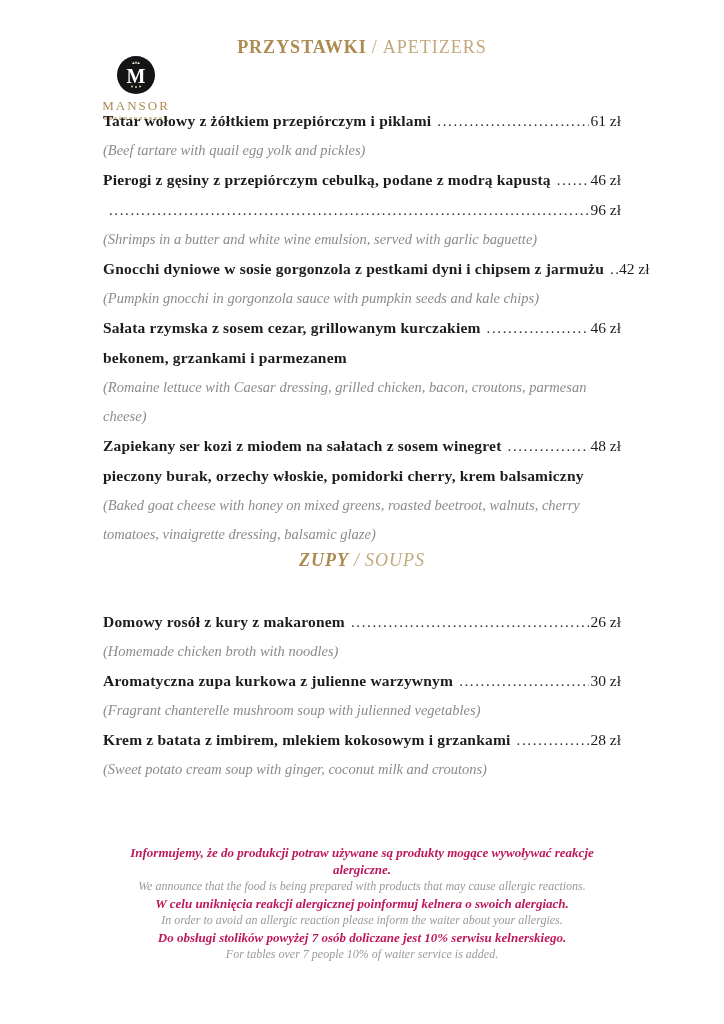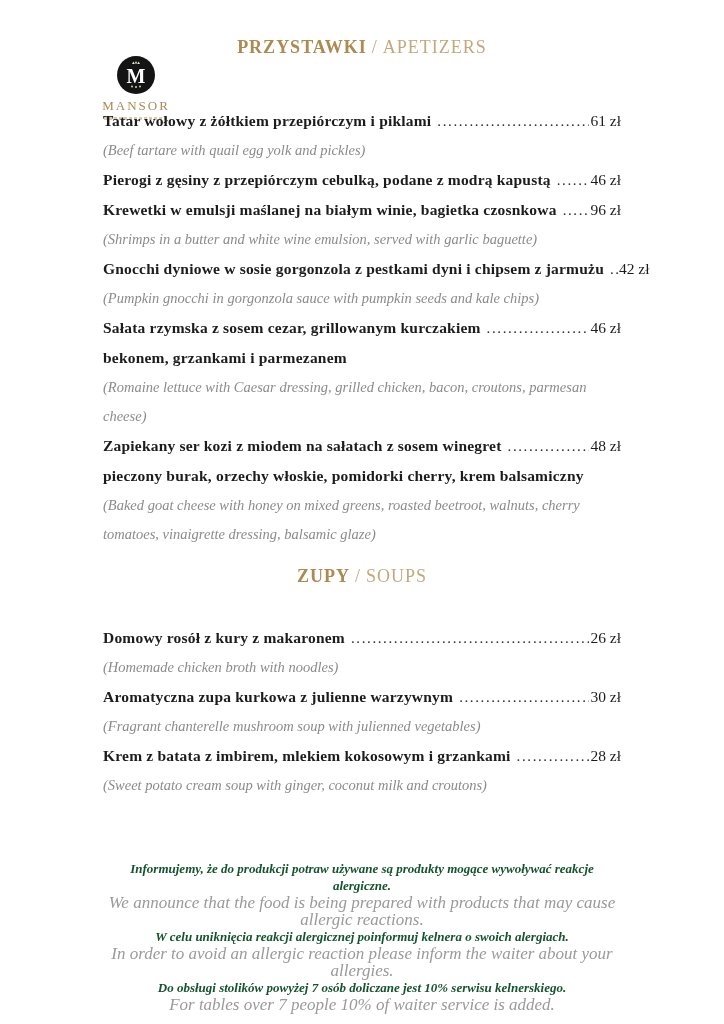--- a/index.html
+++ b/index.html
@@ -44,21 +44,21 @@
   .section-title {
     text-align: center;
     font-size: 18px;
     line-height: 22px;
     letter-spacing: 1px;
   }
   .section-title .t-pl { color: #ac8a50; font-weight: bold; }
   .section-title .t-sep { color: #c2a97c; margin: 0 5px; font-weight: normal; }
   .section-title .t-en { color: #c2a97c; font-weight: normal; }
   .title-1 { margin-top: 36px; }
-  .title-2 { margin-top: 16px; margin-bottom: 36px; }
+  .title-2 { margin-bottom: 36px; font-style: italic; }
   .items-1 { margin-top: 48px; }
 
   .menu-item { }
   .item-row {
     display: flex;
     align-items: baseline;
     line-height: 30px;
     font-size: 15.5px;
   }
   .item-name {
@@ -92,22 +92,22 @@
     font-size: 14.5px;
     line-height: 29px;
   }
   
   .footer {
     margin-top: 60px;
     text-align: center;
     font-style: italic;
   }
   .footer-line { line-height: 17px; }
-  .footer-line.pl { color: #14532d; font-weight: bold; font-size: 13px; }
-  .footer-line.en { color: #9a9a9a; font-size: 17px; }
+  .footer-line.pl { color: #be185d; font-weight: bold; font-size: 13px; }
+  .footer-line.en { color: #9a9a9a; font-size: 12px; }
 </style>
 </head>
 <body>
 
 <div class="page">
 
   <div class="logo">
     <svg class="logo-mark" width="40" height="40" viewBox="0 0 40 40">
       <circle cx="20" cy="20" r="19" fill="#141414"></circle>
       <path d="M16 9 L17.4 6.4 L18.8 9 Z M18.7 8.6 L20 6 L21.3 8.6 Z M21.2 9 L22.6 6.4 L24 9 Z" fill="#e9e2cf"></path>
@@ -140,21 +140,20 @@
       <div class="menu-item">
         <div class="item-row">
           <span class="item-name">Pierogi z gęsiny z przepiórczym cebulką, podane z modrą kapustą</span>
           <span class="dot-leader"></span>
           <span class="item-price">46 zł</span>
         </div>
       </div>
 
       <div class="menu-item">
         <div class="item-row">
-          <span class="item-name">Krewetki w emulsji maślanej na białym winie, bagietka czosnkowa</span>
           <span class="dot-leader"></span>
           <span class="item-price">96 zł</span>
         </div>
         <div class="item-desc">(Shrimps in a butter and white wine emulsion, served with garlic baguette)</div>
       </div>
 
       <div class="menu-item">
         <div class="item-row">
           <span class="item-name">Gnocchi dyniowe w sosie gorgonzola z pestkami dyni i chipsem z jarmużu</span>
           <span class="dot-leader"></span>

